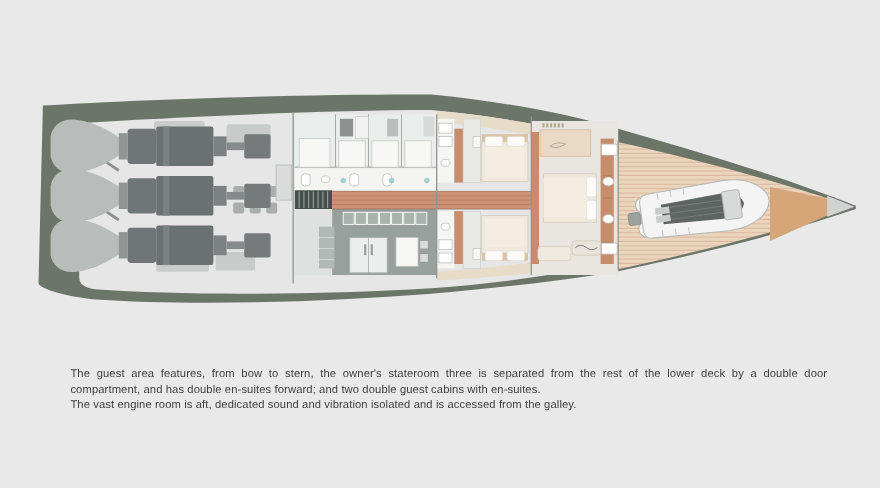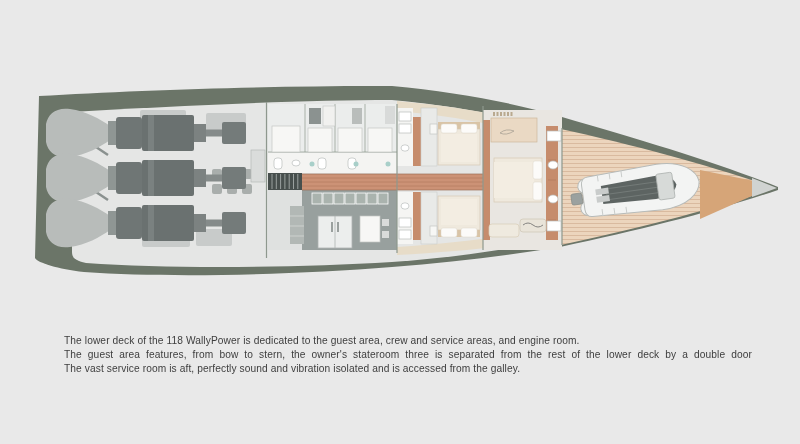--- a/index.html
+++ b/index.html
@@ -242,16 +242,16 @@
     <path class="c-tfloor" d="M602,181 L655,178.5 C668,178.5 676,184 677,190 C676,196 668,201.5 655,201.5 L602,199 Z"></path>
     <path d="M606,184.5 H670 M606,190 H674 M606,195.5 H670" stroke="#777e7c" stroke-width="0.8"></path>
     <rect x="658" y="177" width="16" height="26" rx="2" fill="#d7dad8" stroke="#aeb2b0" stroke-width="0.8"></rect>
     <rect x="596" y="183.5" width="13" height="6" fill="#c9cccb"></rect>
     <rect x="596" y="191" width="13" height="6" fill="#c9cccb"></rect>
     <rect x="571" y="185" width="11" height="11" rx="2" fill="#9ba19f" stroke="#848a88" stroke-width="0.7"></rect>
   </g>
 </svg>
 
 <div class="caption">
-  <div class="cap-line">The lower deck of the 118 WallyPower is dedicated to the guest area, crew and service areas, and engine room.</div>
   <div class="cap-line just">The guest area features, from bow to stern, the owner's stateroom three is separated from the rest of the lower deck by a double door</div>
-  <div class="cap-line">The vast service room is aft, perfectly sound and vibration isolated and is accessed from the galley.</div>
+  <div class="cap-line">compartment, and has double en-suites forward; and two double guest cabins with en-suites.</div>
+  <div class="cap-line">The vast engine room is aft, dedicated sound and vibration isolated and is accessed from the galley.</div>
 </div>
 
 </body></html>

